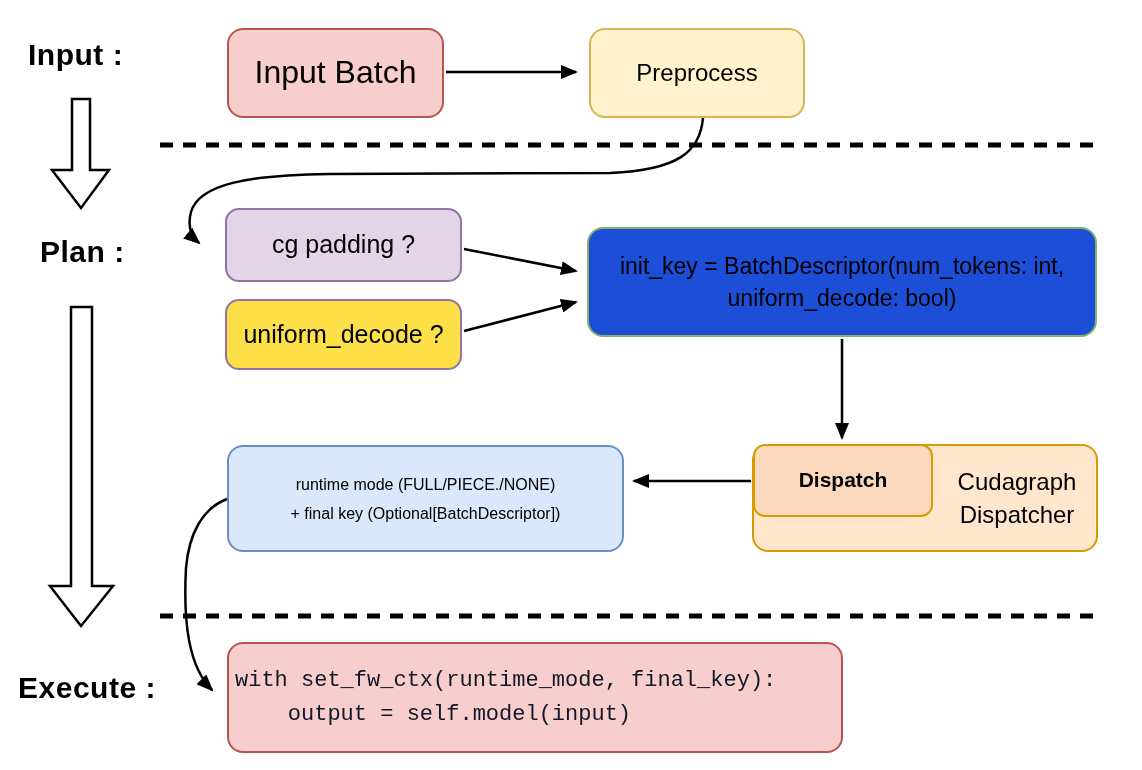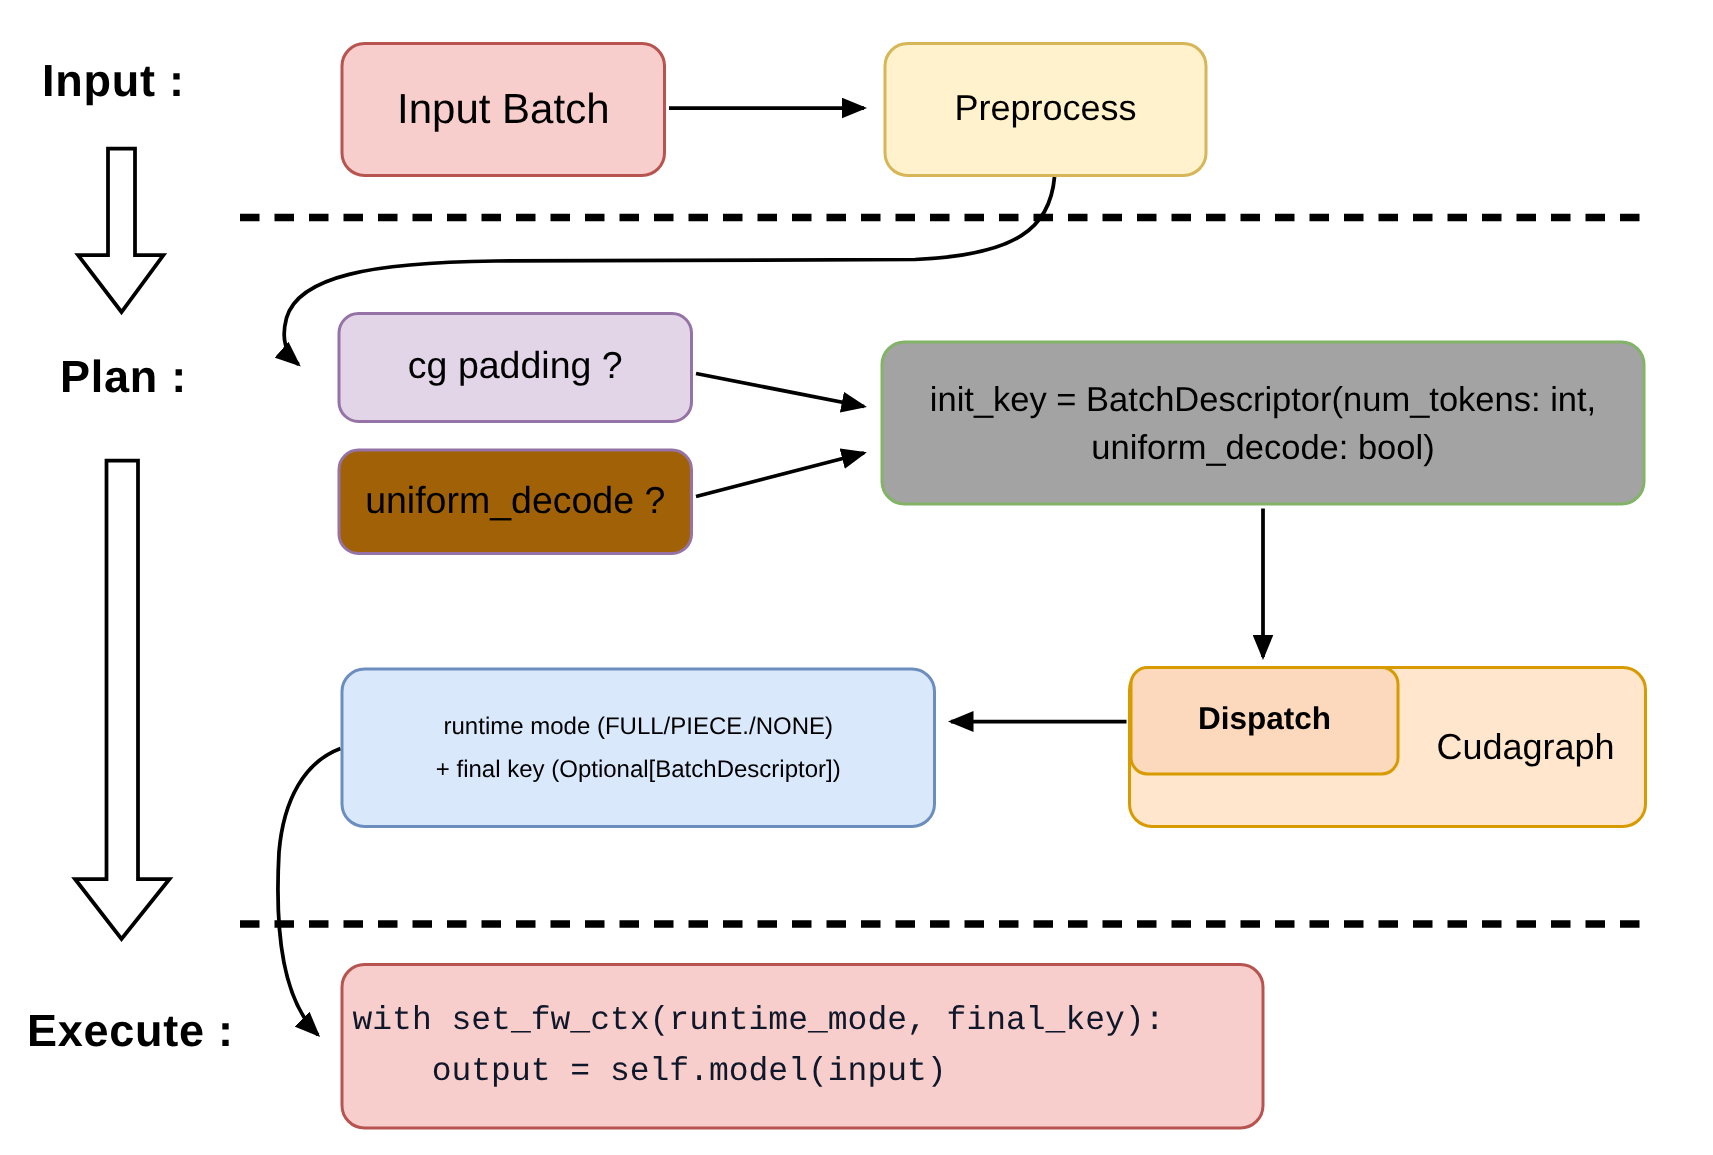--- a/index.html
+++ b/index.html
@@ -14,29 +14,29 @@
     position:absolute; font-weight:bold; font-size:30px; color:#000;
     white-space:nowrap; letter-spacing:0.5px;
   }
 
   .node {
     position:absolute; box-sizing:border-box;
     display:flex; flex-direction:column; align-items:center; justify-content:center;
     text-align:center; line-height:1.35;
   }
   .node-input-batch   { left:227px; top:28px;  width:217px; height:90px;
-    background:#f8cecc; border:2px solid #b85450; border-radius:16px; font-size:28px; }
+    background:#f8cecc; border:2px solid #b85450; border-radius:16px; font-size:32px; }
   .node-preprocess    { left:589px; top:28px;  width:216px; height:90px;
     background:#fff2cc; border:2px solid #d6b656; border-radius:16px; font-size:24px; }
   .node-cg-padding    { left:225px; top:208px; width:237px; height:74px;
     background:#e1d5e7; border:2px solid #9673a6; border-radius:14px; font-size:25px; }
   .node-uniform-decode{ left:225px; top:299px; width:237px; height:71px;
-    background:#a16207; border:2px solid #9673a6; border-radius:14px; font-size:25px; }
+    background:#fde047; border:2px solid #9673a6; border-radius:14px; font-size:25px; }
   .node-init-key      { left:587px; top:227px; width:510px; height:110px;
-    background:#a3a3a3; border:2px solid #82b366; border-radius:16px;
+    background:#1d4ed8; border:2px solid #82b366; border-radius:16px;
     font-size:23px; line-height:32px; }
   .node-cudagraph     { left:752px; top:444px; width:346px; height:108px;
     background:#ffe6cc; border:2px solid #d79b00; border-radius:16px; }
   .cudagraph-label {
     position:absolute; left:182px; top:0; width:162px; height:100%;
     display:flex; flex-direction:column; align-items:center; justify-content:center;
     font-size:24px; line-height:33px;
   }
   .node-dispatch      { left:753px; top:444px; width:180px; height:73px;
     background:#fcd9bd; border:2px solid #d79b00; border-radius:12px; font-size:21px;font-weight:bold; }
@@ -105,20 +105,21 @@
   </div>
 
   <div class="node node-init-key">
     <div>init_key = BatchDescriptor(num_tokens: int,</div>
     <div>uniform_decode: bool)</div>
   </div>
 
   <div class="node node-cudagraph">
     <div class="cudagraph-label">
       <div>Cudagraph</div>
+      <div>Dispatcher</div>
     </div>
   </div>
 
   <div class="node node-dispatch">
     <span>Dispatch</span>
   </div>
 
   <div class="node node-runtime-mode">
     <div>runtime mode (FULL/PIECE./NONE)</div>
     <div>+ final key (Optional[BatchDescriptor])</div>

